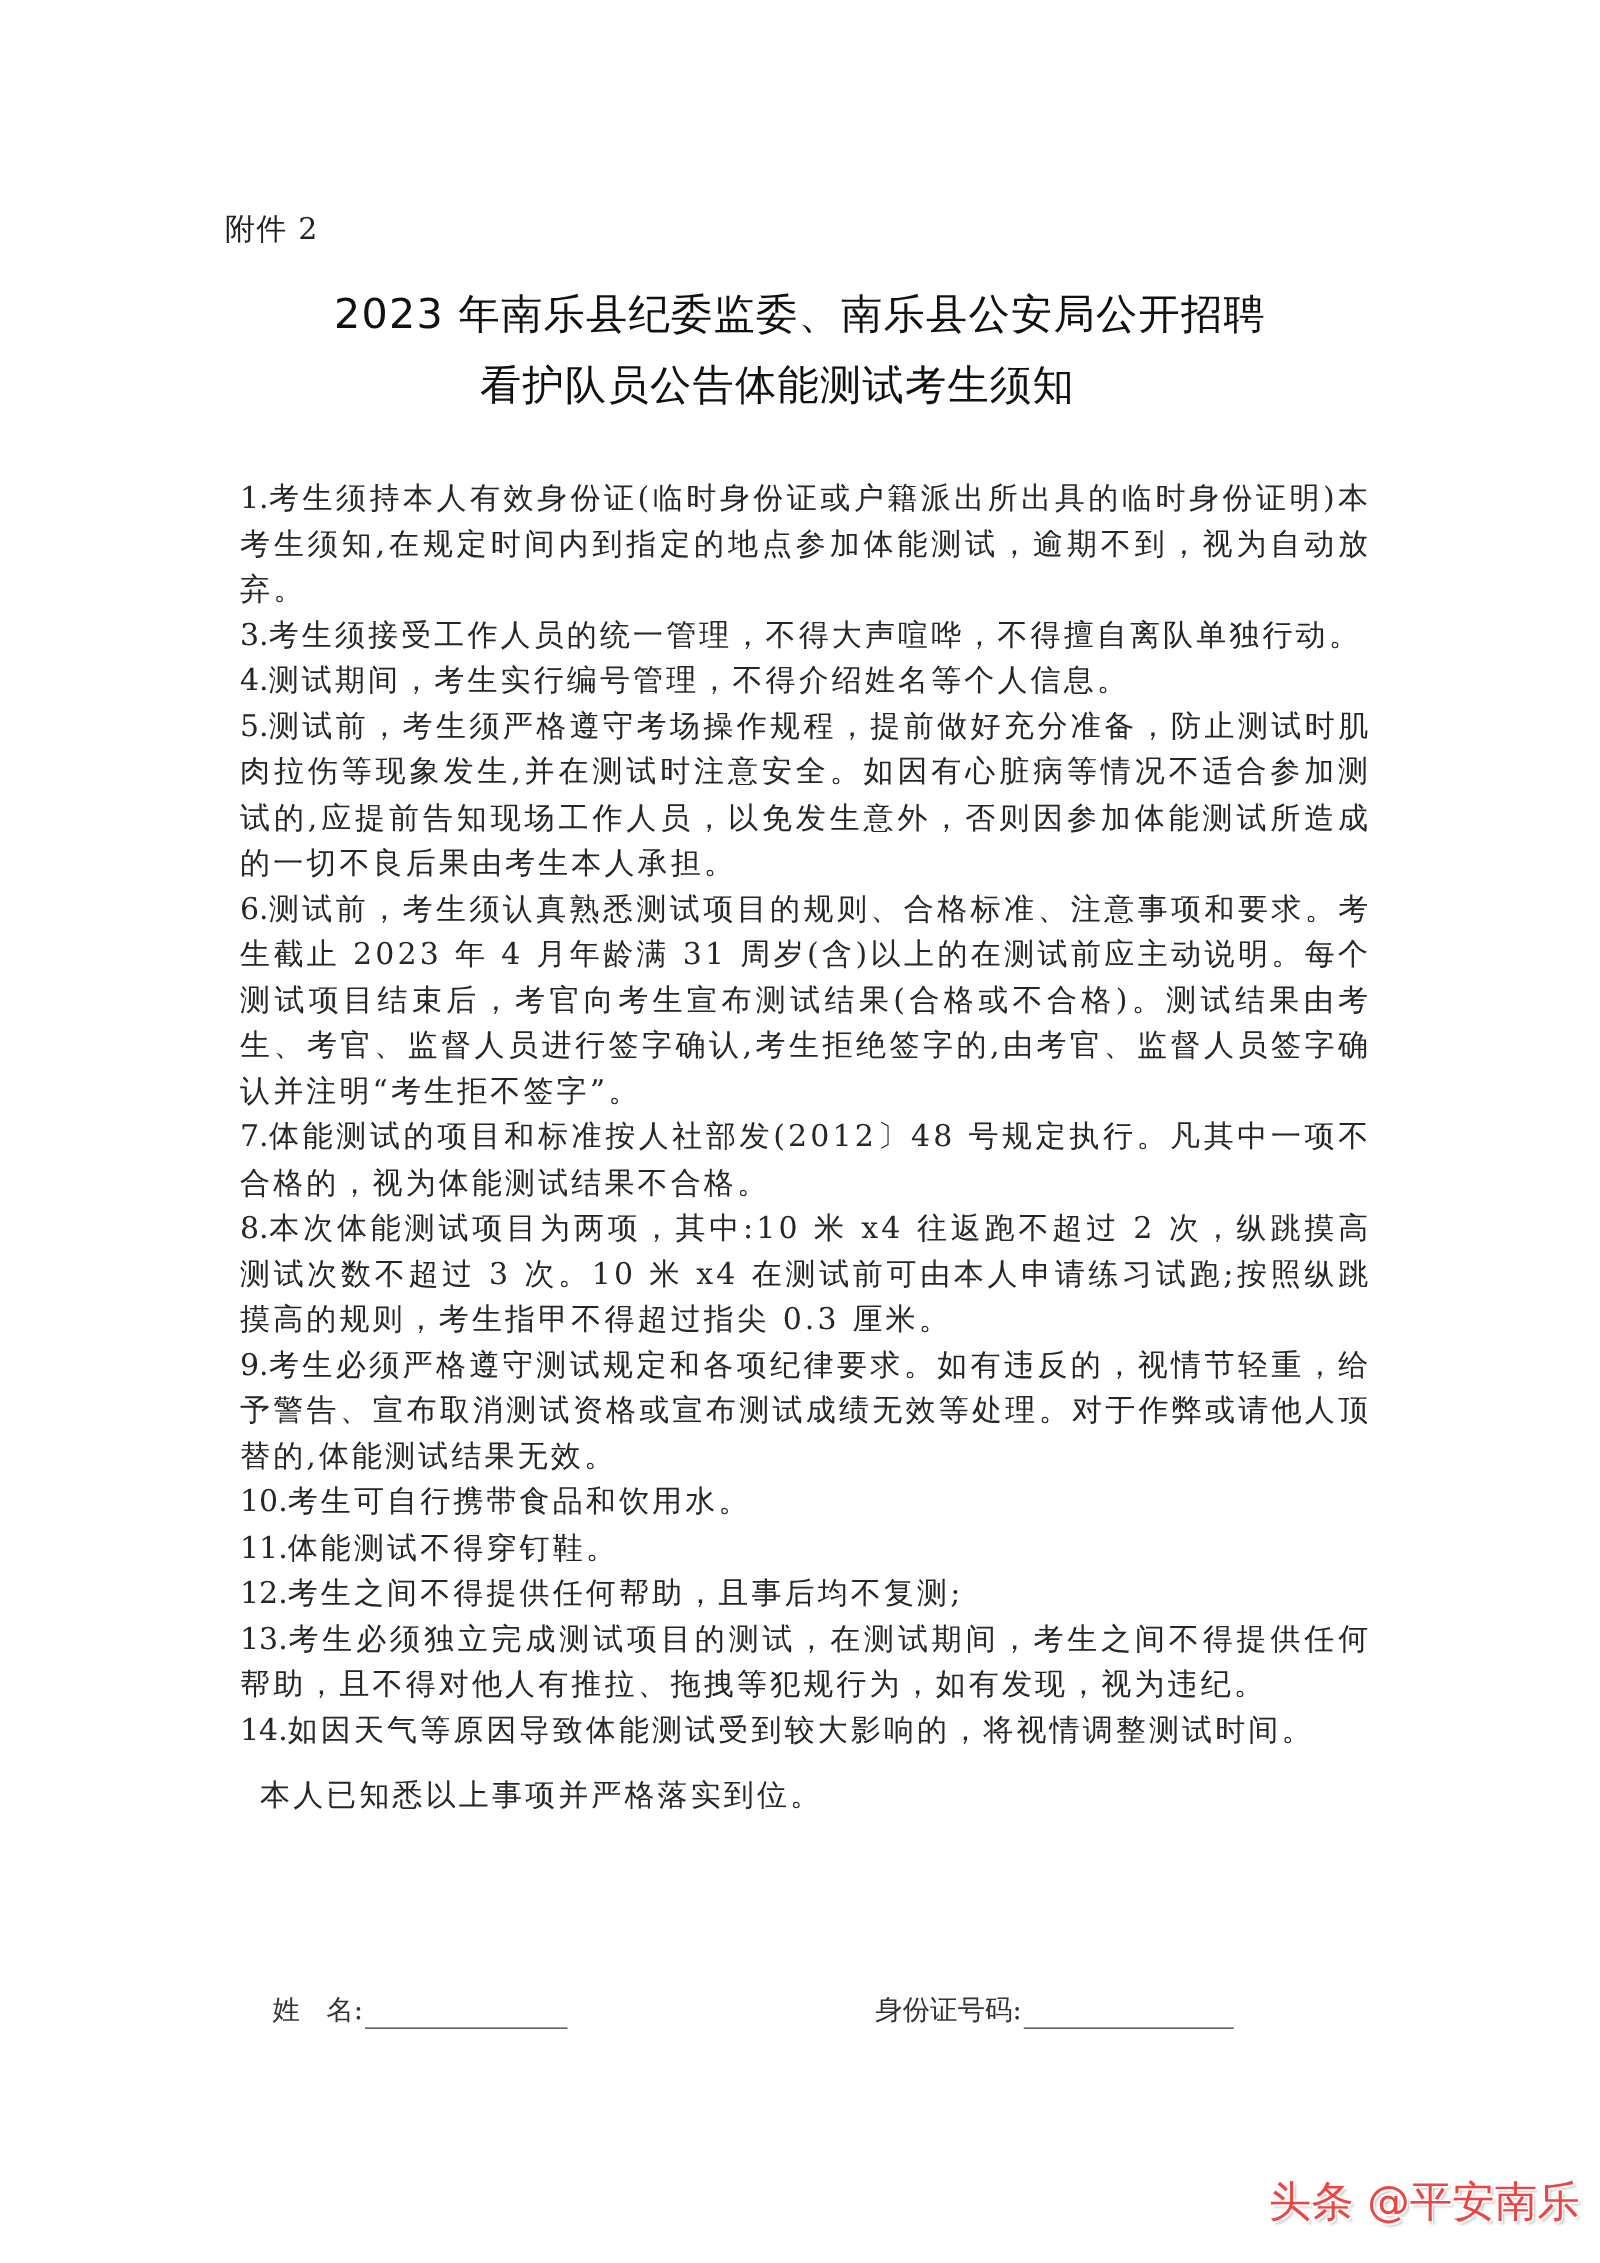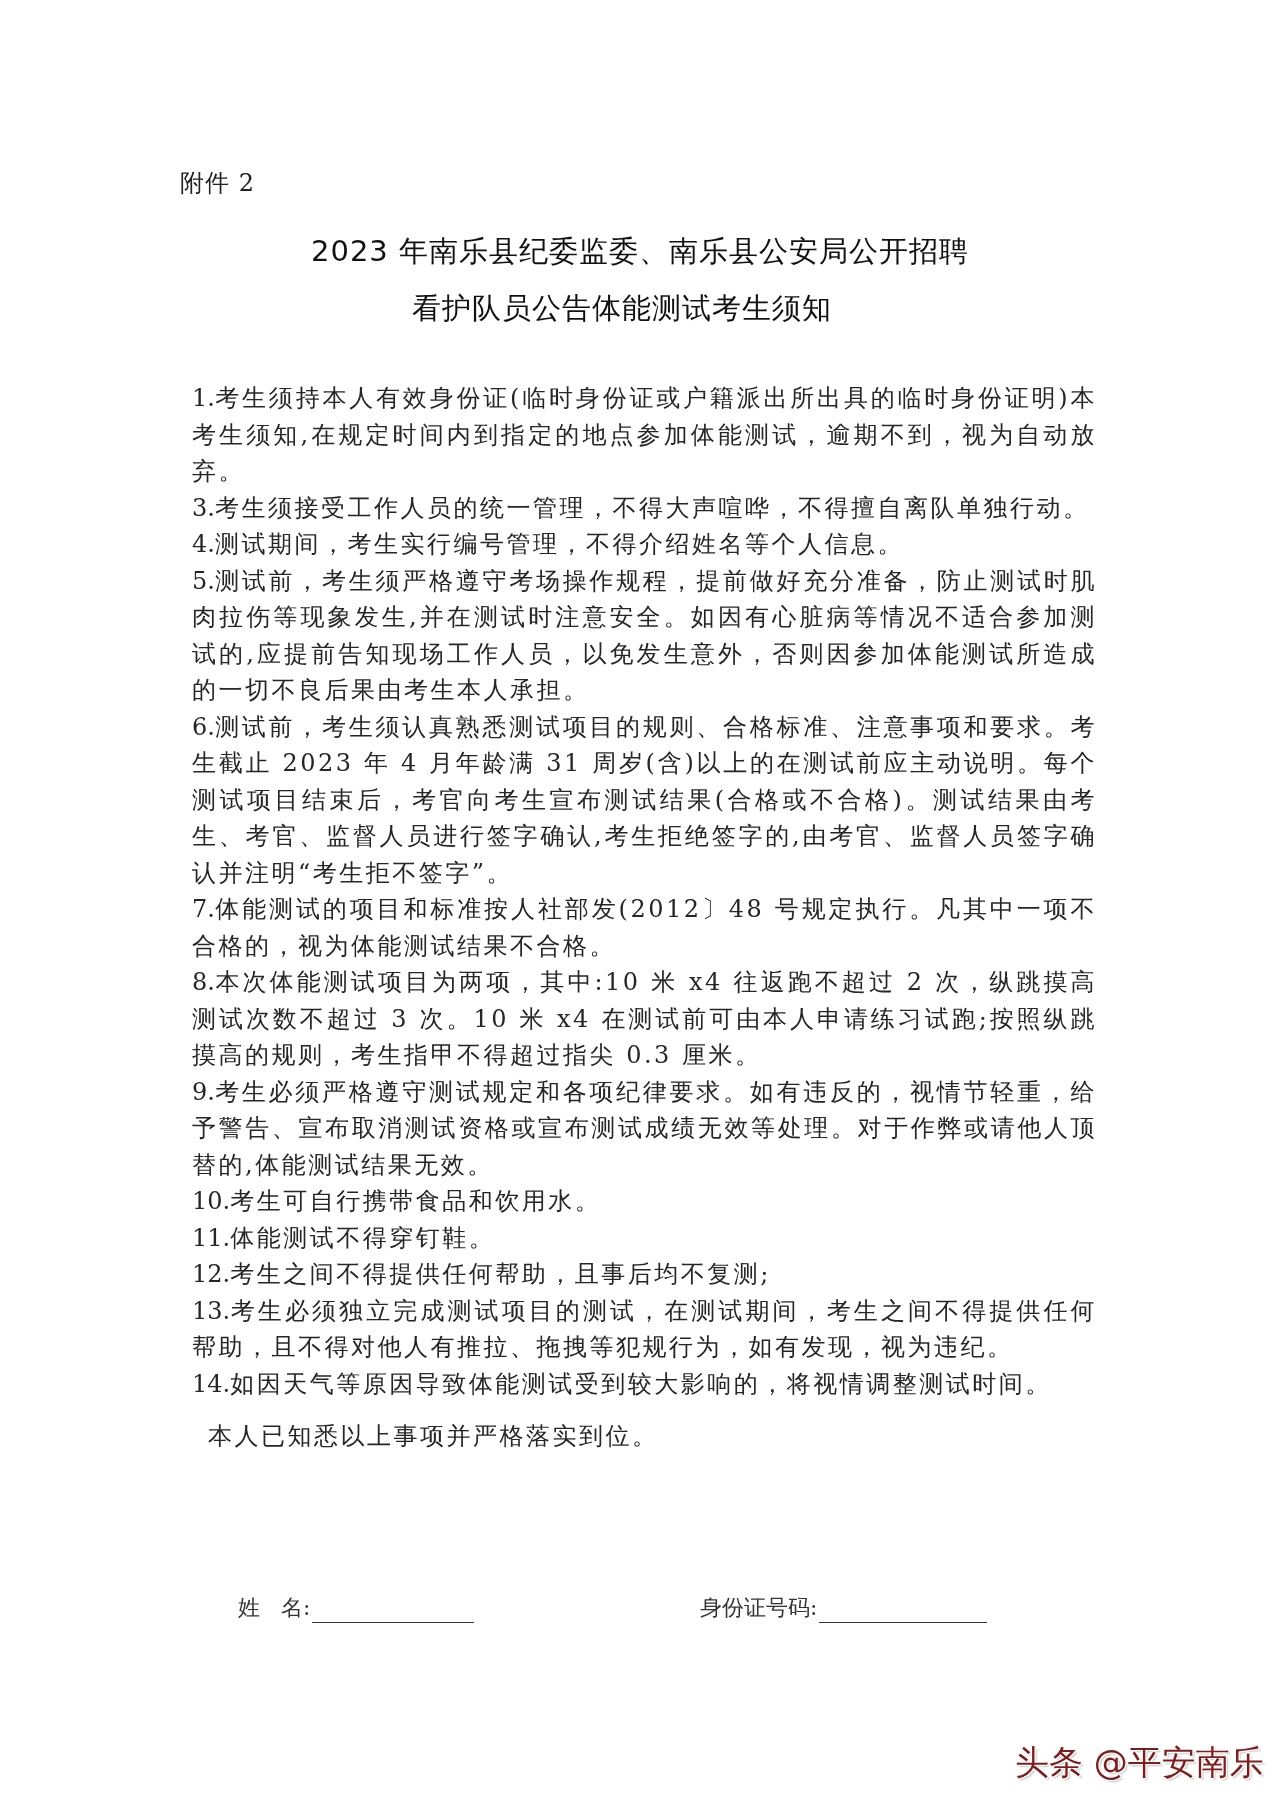--- a/index.html
+++ b/index.html
@@ -31,21 +31,21 @@
     color: #222;
     letter-spacing: 1px;
     text-align: center;
   }
   .title {
     position: absolute;
     left: 0;
     width: 1280px;
     text-align: center;
     font-family: "DejaVu Sans", "Liberation Sans", sans-serif;
-    font-size: 29px;
+    font-size: 33px;
     line-height: 50px;
     color: #111;
     letter-spacing: 1px;
   }
   .title.line1 { top: 226px; }
   .title.line2 { top: 283px; left: -18px; }
 
   .body-text {
     position: absolute;
     left: 192px;
@@ -74,40 +74,40 @@
     width: 1280px;
     height: 40px;
     font-size: 22px;
     color: #333;
   }
   .sign-field {
     position: absolute;
     display: flex;
     align-items: flex-end;
   }
-  .sign-field.name { left: 218px; margin-left: 20px; }
+  .sign-field.name { left: 218px; }
   .sign-field.id { left: 700px; }
   .sign-label { letter-spacing: 0; white-space: pre; }
   .sign-line {
     display: inline-block;
     height: 24px;
     border-bottom: 1.5px solid #333;
     margin-left: 2px;
   }
   .sign-field.name .sign-line { width: 162px; }
   .sign-field.id .sign-line { width: 168px; }
 
   .watermark {
     position: absolute;
     left: 1015px;
     top: 1740px;
     font-family: "DejaVu Sans", "Liberation Sans", sans-serif;
     font-size: 34px;
     line-height: 44px;
-    color: #7f1d1d;
+    color: #ef4444;
     text-shadow: 1px 1px 0 #fff, -1px -1px 0 #fff, 1px -1px 0 #fff, -1px 1px 0 #fff, 2px 2px 2px rgba(0,0,0,0.25);
     letter-spacing: 0;
     white-space: nowrap;
   }
 </style>
 </head>
 <body>
 
 <div class="page">
 

